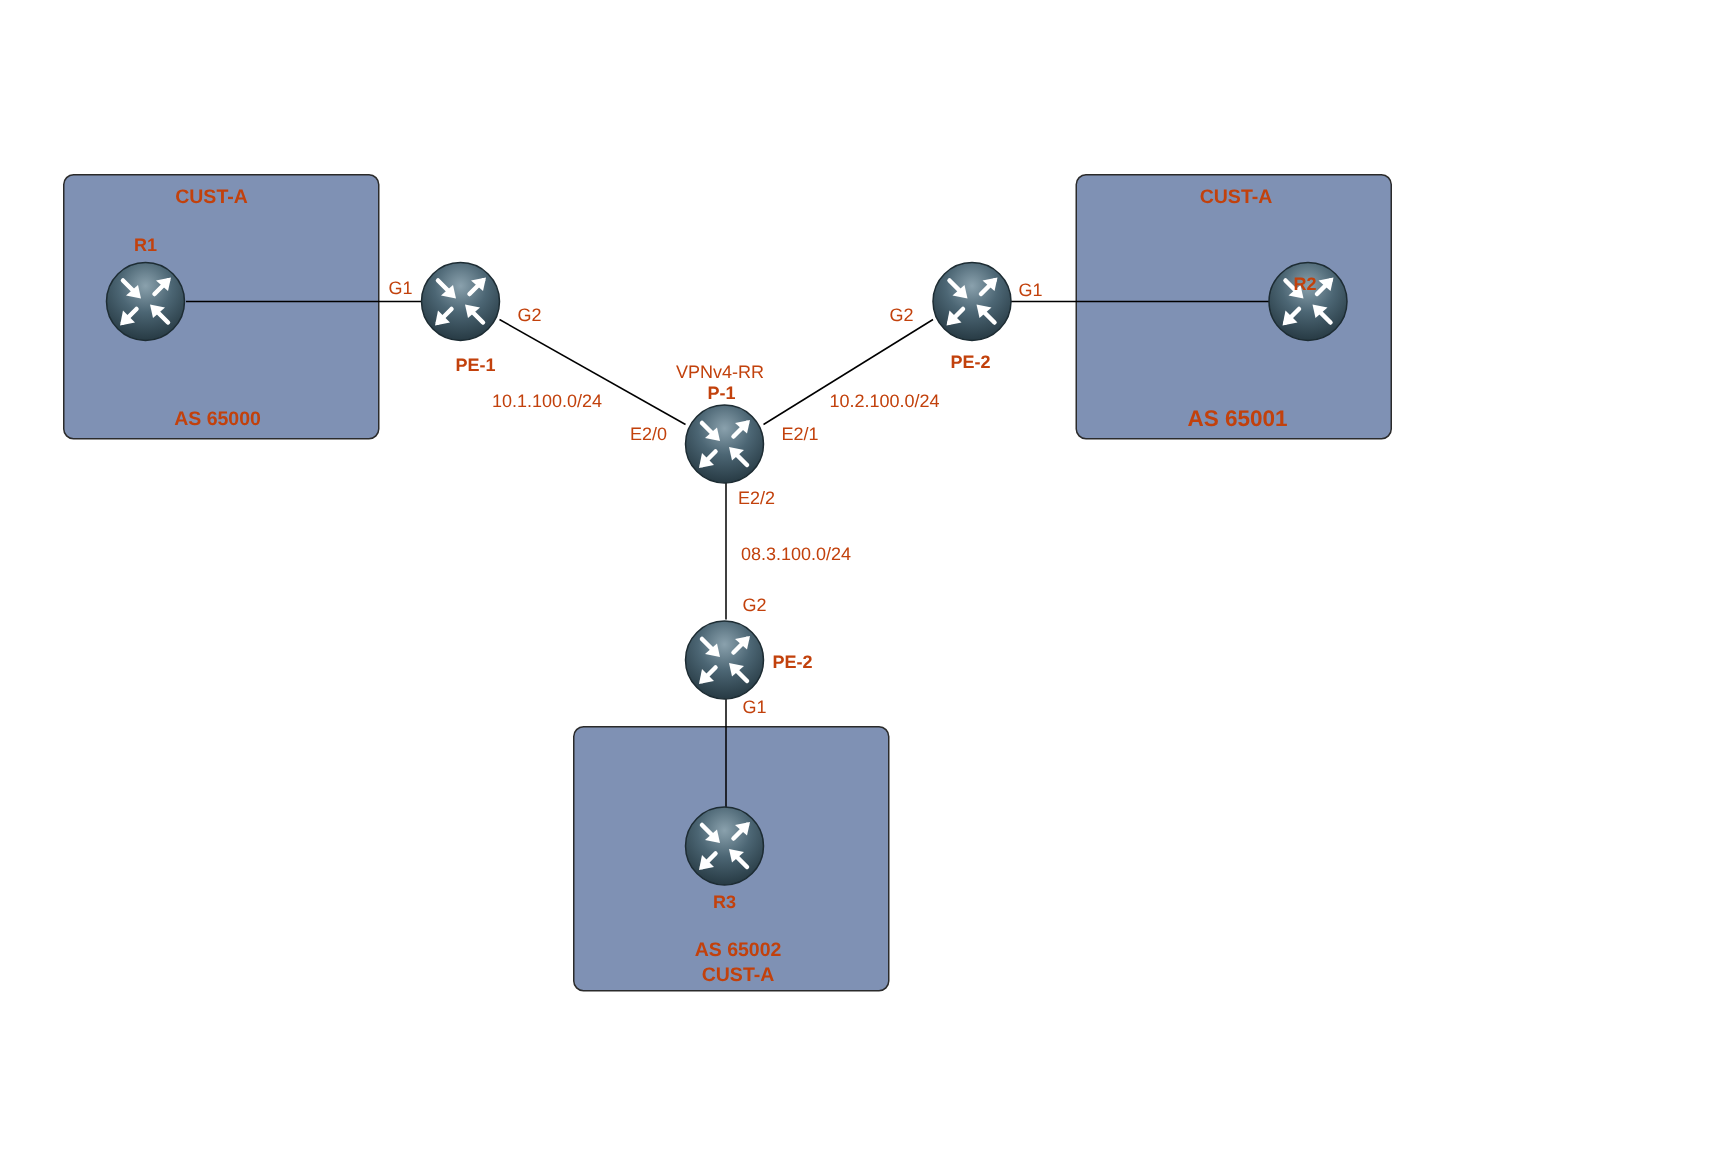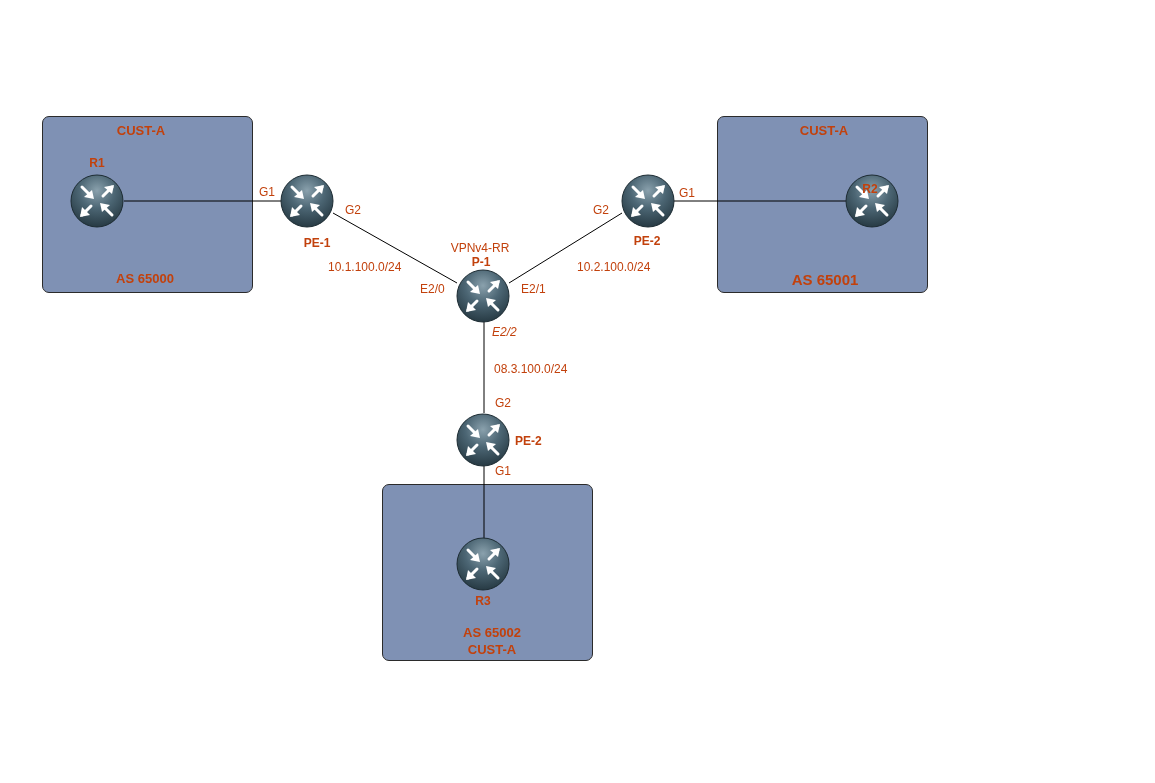--- a/index.html
+++ b/index.html
@@ -87,19 +87,19 @@
 <div class="lbl bold ctr" style="left:647px;top:234px;">PE-2</div>
 <div class="lbl bold ctr" style="left:870px;top:156px;margin-top:26px;">R2</div>
 <div class="lbl bold" style="left:515px;top:434px;">PE-2</div>
 <div class="lbl bold ctr" style="left:483px;top:594px;">R3</div>
 
 <div class="lbl" style="left:259px;top:185px;">G1</div>
 <div class="lbl" style="left:345px;top:203px;">G2</div>
 <div class="lbl" style="left:328px;top:260px;">10.1.100.0/24</div>
 <div class="lbl" style="left:420px;top:282px;text-align:center;">E2/0</div>
 <div class="lbl" style="left:593px;top:203px;">G2</div>
-<div class="lbl" style="left:553px;top:260px;margin-left:24px;">10.2.100.0/24</div>
+<div class="lbl" style="left:553px;top:260px;">10.2.100.0/24</div>
 <div class="lbl" style="left:521px;top:282px;">E2/1</div>
 <div class="lbl" style="left:679px;top:186px;">G1</div>
-<div class="lbl" style="left:492px;top:325px;font-style:italic;">E2/2</div>
+<div class="lbl" style="left:492px;top:325px;">E2/2</div>
 <div class="lbl" style="left:494px;top:362px;">08.3.100.0/24</div>
 <div class="lbl" style="left:495px;top:396px;">G2</div>
 <div class="lbl" style="left:495px;top:464px;">G1</div>
 
 </body></html>

